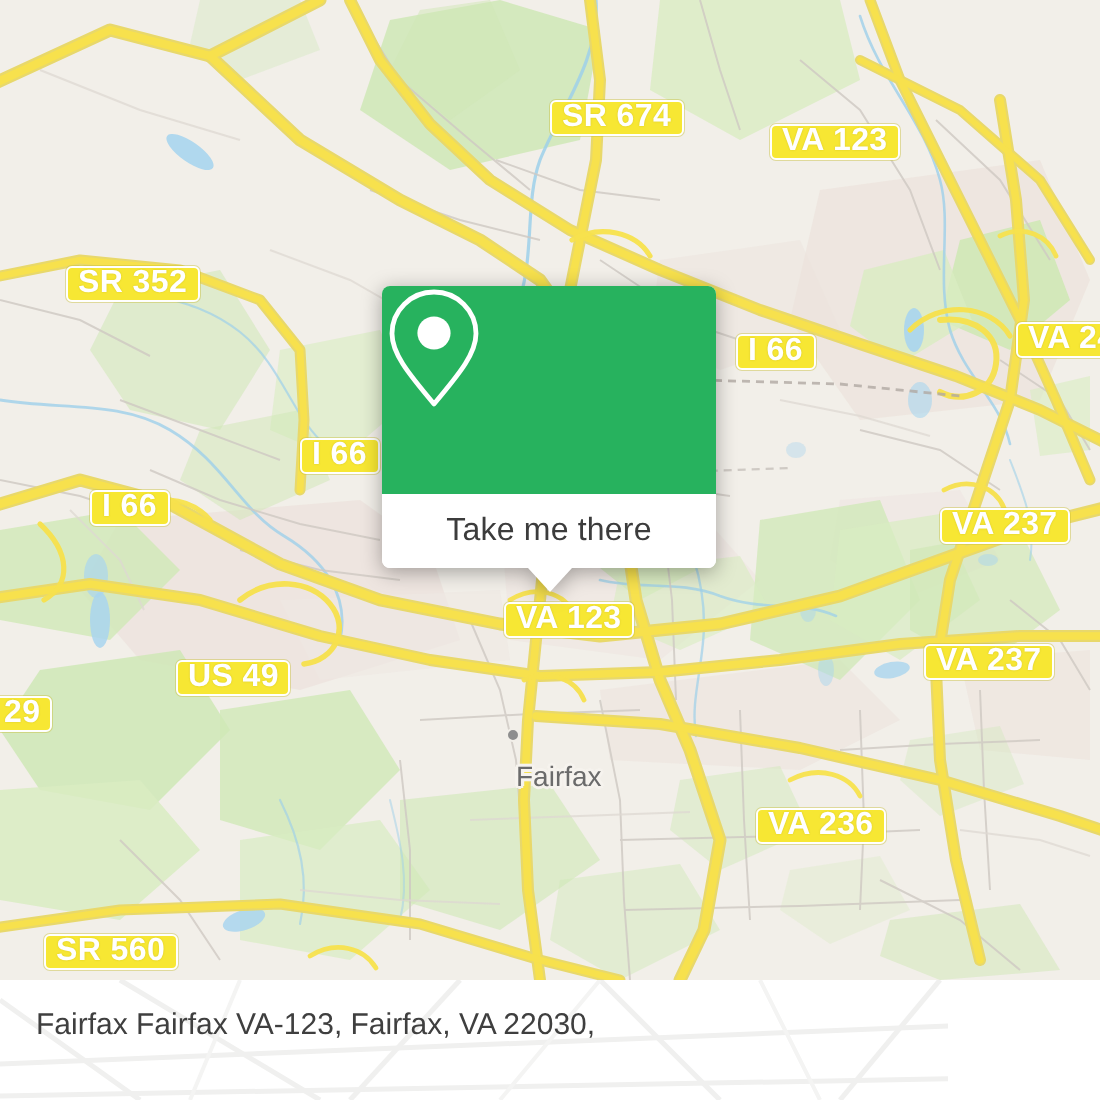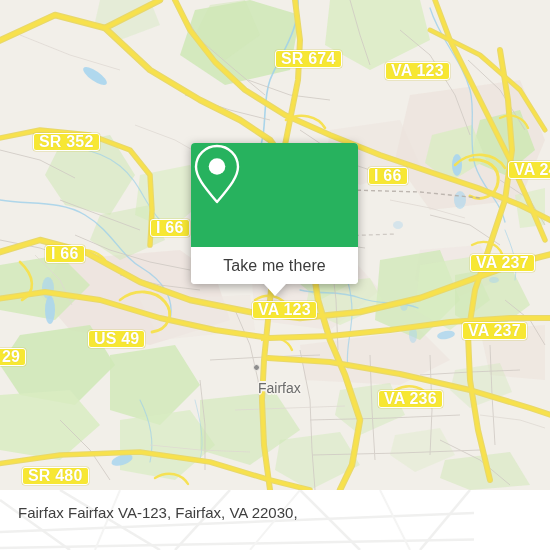--- a/index.html
+++ b/index.html
@@ -303,22 +303,22 @@
     <div class="shield" style="left:33px;top:121px;">SR 352</div>
     <div class="shield" style="left:368px;top:155px;">I 66</div>
     <div class="shield" style="left:508px;top:149px;">VA 243</div>
     <div class="shield" style="left:150px;top:207px;">I 66</div>
     <div class="shield" style="left:470px;top:242px;">VA 237</div>
     <div class="shield" style="left:45px;top:233px;">I 66</div>
     <div class="shield" style="left:252px;top:289px;">VA 123</div>
     <div class="shield" style="left:462px;top:310px;">VA 237</div>
     <div class="shield" style="left:88px;top:318px;">US 49</div>
     <div class="shield" style="left:-4px;top:336px;">29</div>
-    <div class="shield" style="left:378px;top:378px;">VA 236</div>
-    <div class="shield" style="left:22px;top:455px;">SR 480</div>
+    <div class="shield" style="left:378px;top:392px;">VA 236</div>
+    <div class="shield" style="left:22px;top:455px;">SR 560</div>
 
 
     <div class="callout">
       <div class="callout-body">
         <div class="callout-green">
           <span>
             <svg width="52" height="62" viewBox="0 0 52 62" aria-hidden="true">
               <path d="M26 3 C14.4 3 5 12.3 5 23.8 C5 33.5 12.5 43 26 59 C39.5 43 47 33.5 47 23.8 C47 12.3 37.6 3 26 3 Z" fill="none" stroke="#ffffff" stroke-width="2.4" stroke-linejoin="round"></path>
               <circle cx="26" cy="23.5" r="8.3" fill="#ffffff"></circle>
             </svg>

